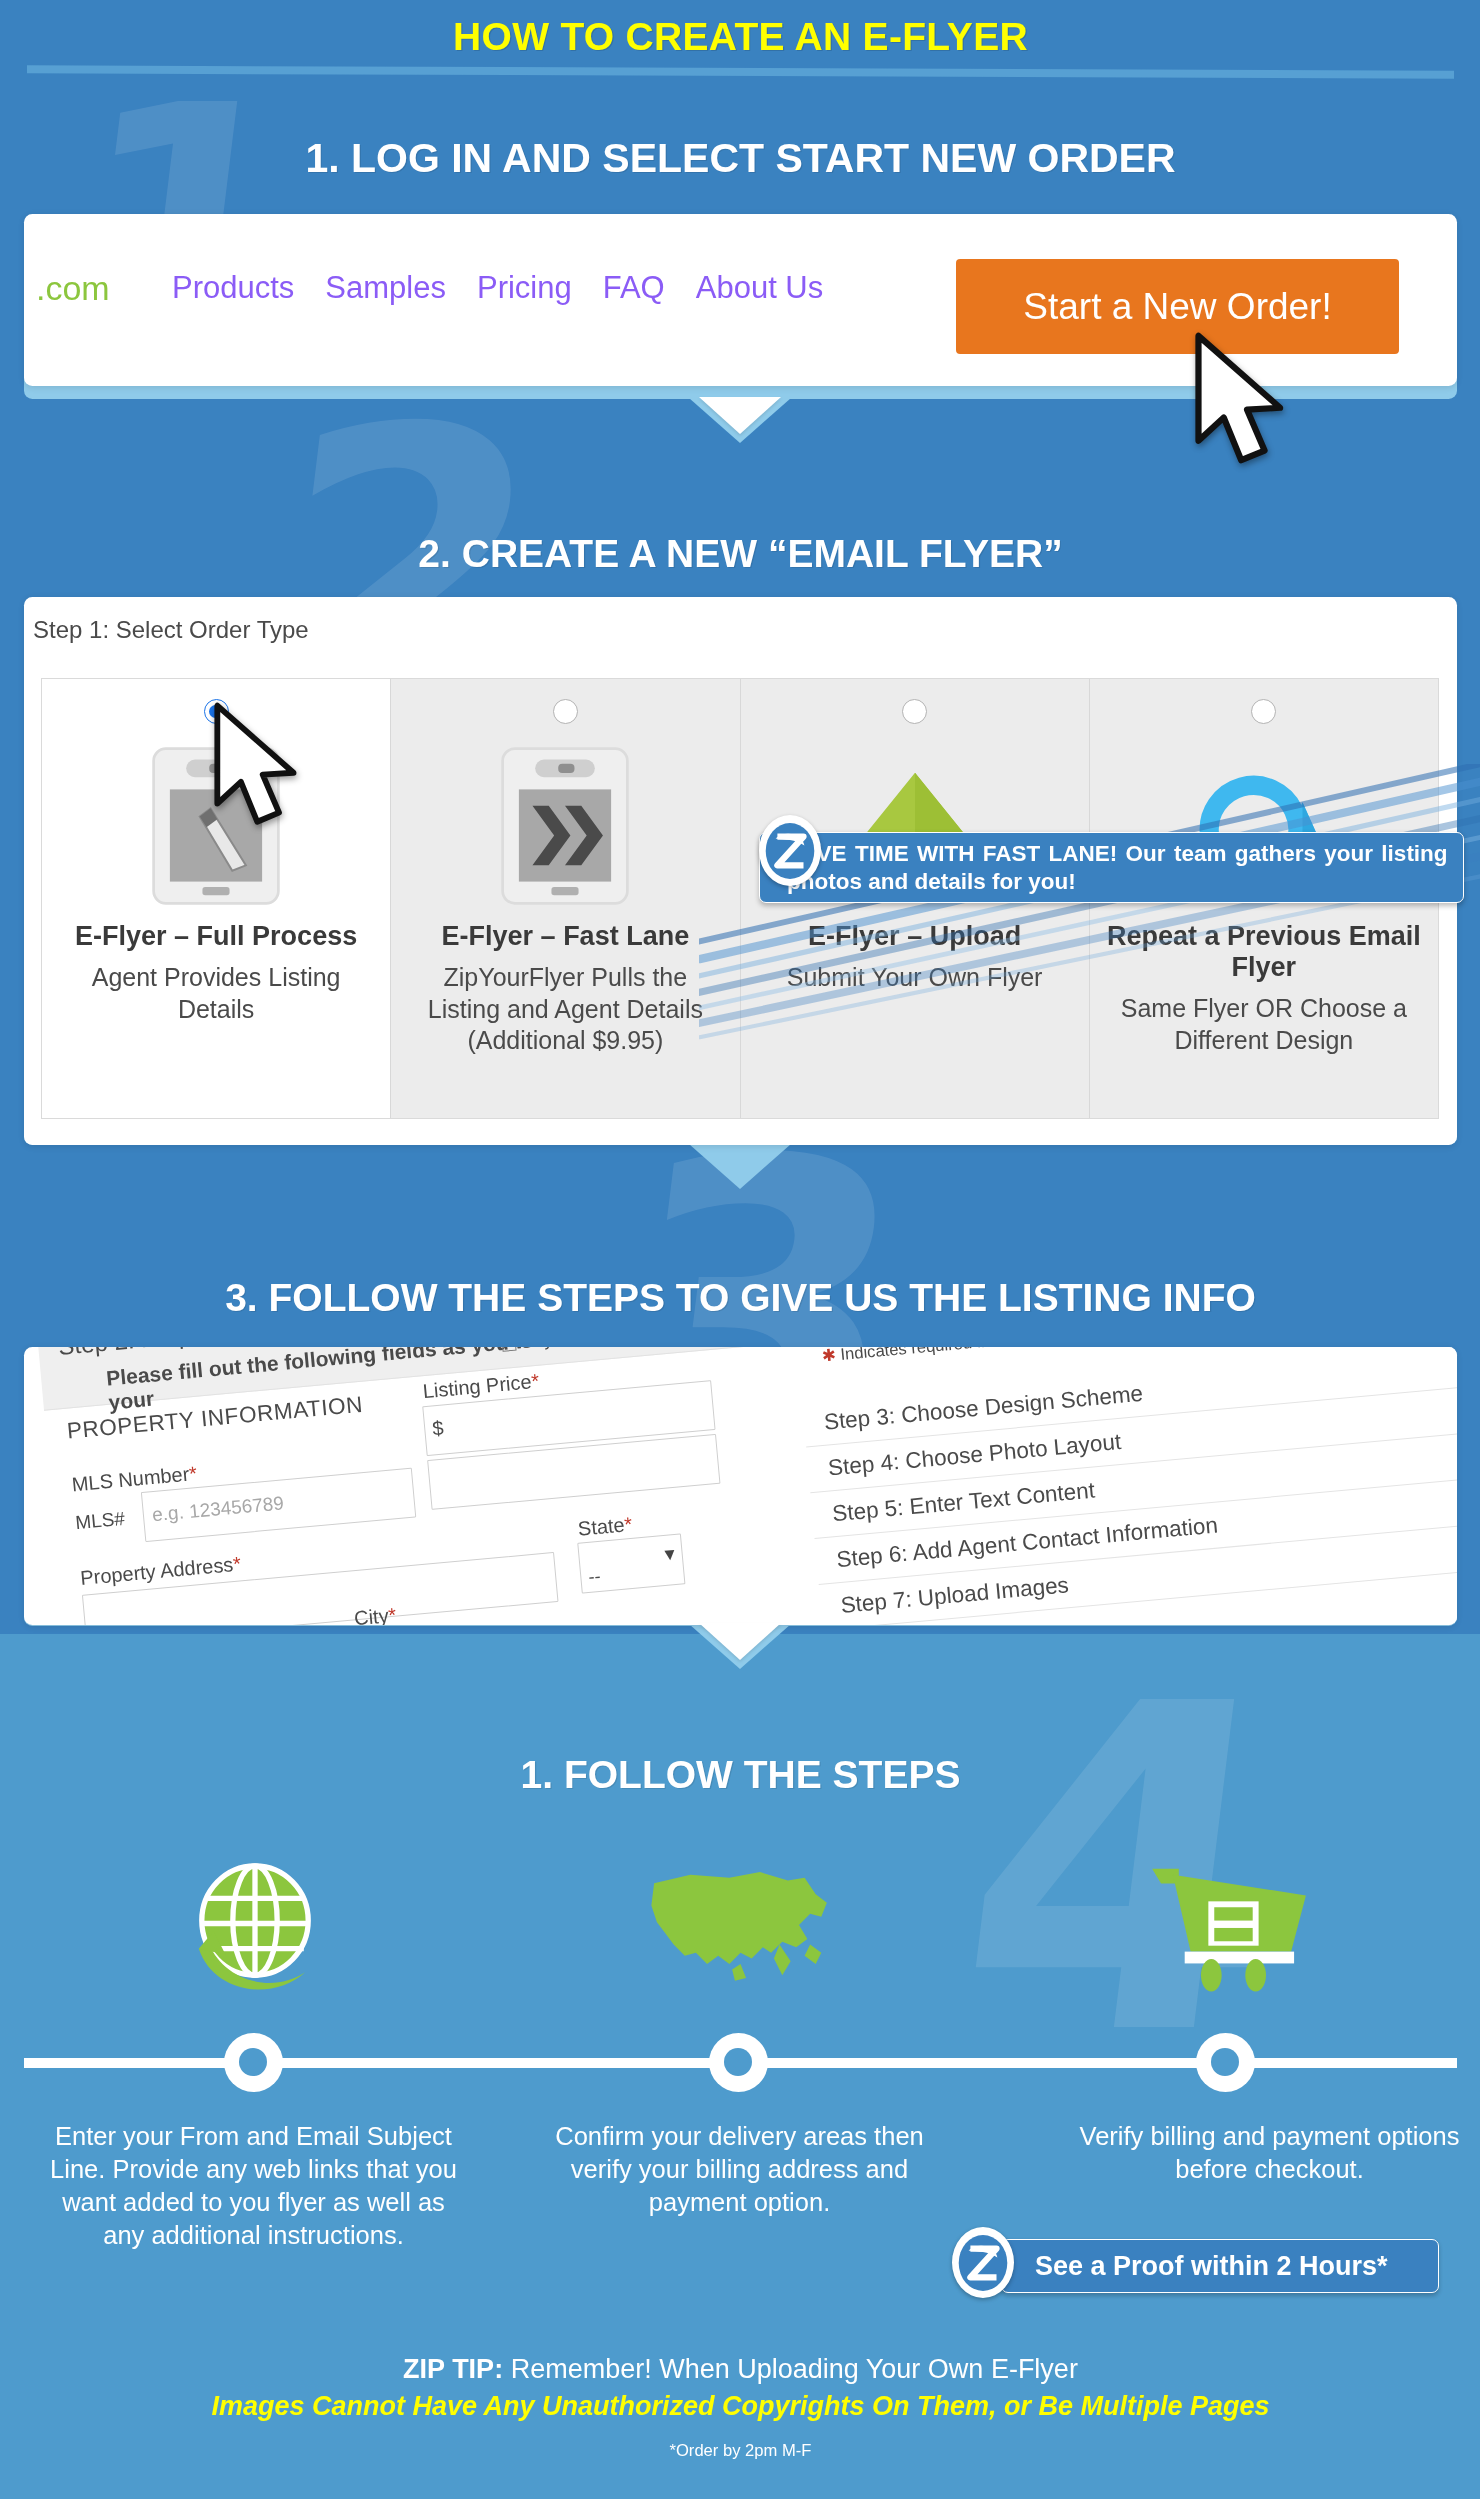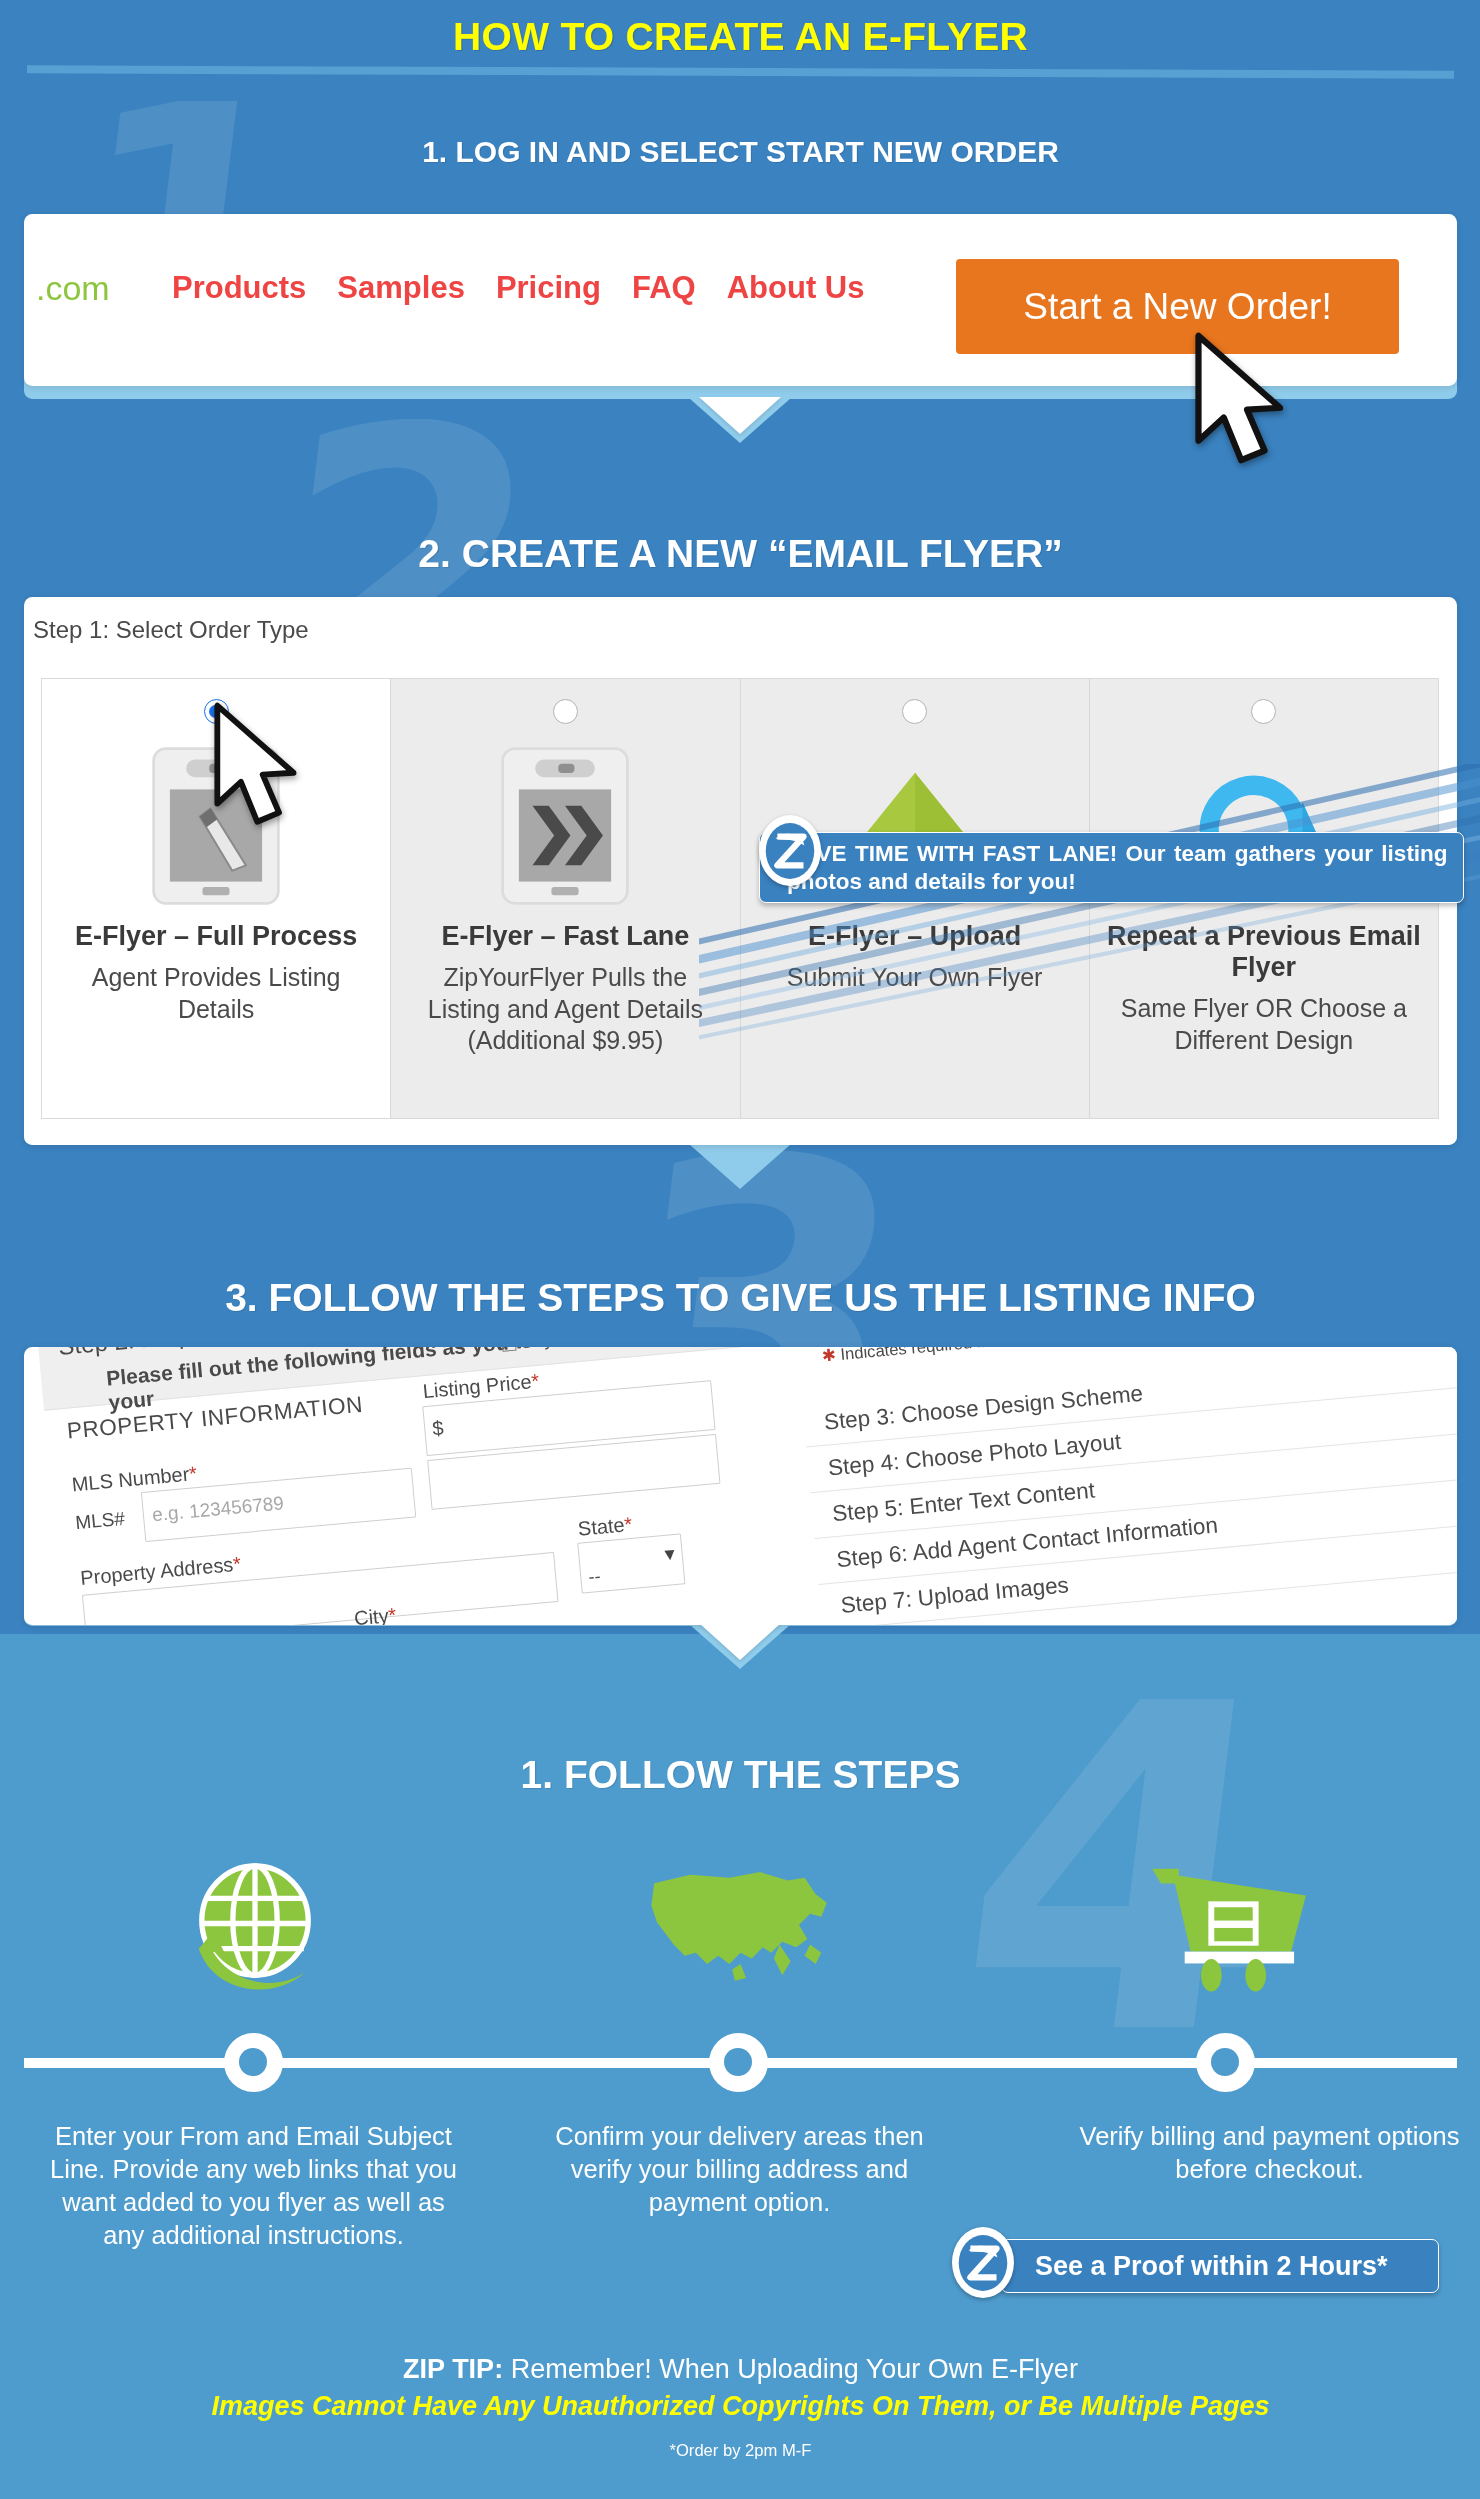--- a/index.html
+++ b/index.html
@@ -46,21 +46,21 @@
   .title-rule {
     position: absolute; left: 27px; top: 68px; width: 1427px; height: 7.7px;
     background: #57a0d3; transform: rotate(0.22deg);
   }
   .sec-head {
     position: absolute; width: 1481px; left: 0; text-align: center;
     color: #ffffff; font-weight: 700;
     font-family: "Liberation Sans Narrow", "Liberation Sans", sans-serif;
     text-shadow: 1.2px 1.2px 0 rgba(0,0,0,.10);
   }
-  .sec1 { top: 135px;  font-size: 30px; }
+  .sec1 { top: 135px;  font-size: 41px; }
   .sec2 { top: 532px;  font-size: 39px; }
   .sec3 { top: 1276px; font-size: 39px; }
   .sec4 { top: 1753px; font-size: 39px; }
 
   
   .panel {
     position: absolute;
     background: #ffffff;
     border-radius: 8.3px;
     box-shadow: 0 1.8px 6px rgba(0,0,0,.10);
@@ -90,21 +90,21 @@
     position: absolute; left: 0; top: 0; width: 1433px; height: 148px;
     display: flex; align-items: center;
   }
   .brand {
     color: #8cc63e; font-size: 34px; font-weight: 400;
     margin-left: 12px; width: 136px;
     font-family: "Liberation Sans Narrow", "Liberation Sans", sans-serif;
   }
   .nav-links { display: flex; align-items: center; gap: 31px; }
   .nav-link {
-    color: #ef4444; font-size: 31px; font-weight: 700;
+    color: #8b5cf6; font-size: 31px; font-weight: 400;
     font-family: "Liberation Sans Narrow", "Liberation Sans", sans-serif;
     cursor: pointer;
   }
   #start-order-btn {
     position: absolute; left: 956px; top: 259px;
     width: 443px; height: 95px;
     background: #e8761e; border-radius: 4.1px;
     display: flex; align-items: center; justify-content: center;
     color: #ffffff; font-size: 37px; font-weight: 400;
     font-family: "Liberation Sans Narrow", "Liberation Sans", sans-serif;

